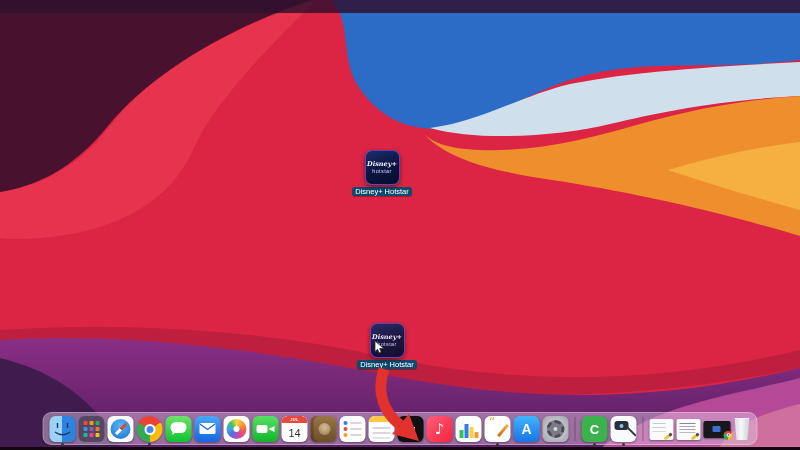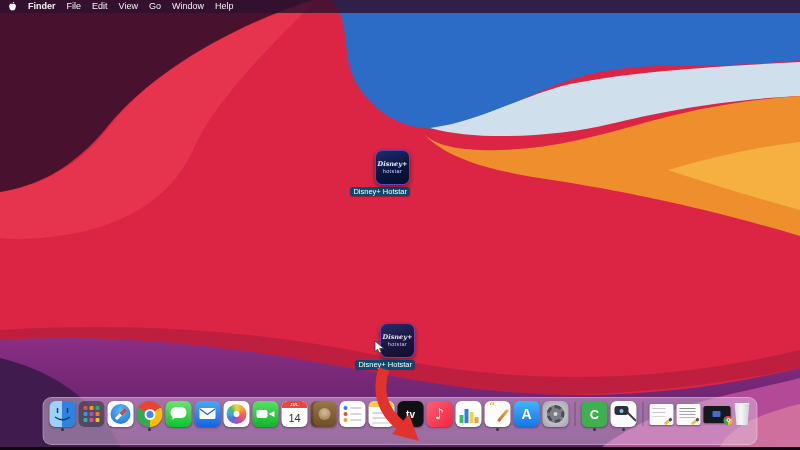--- a/index.html
+++ b/index.html
@@ -13,39 +13,39 @@
   .mb-left{display:flex;align-items:center;gap:11px;padding-left:8px;}
   .mb-right{display:flex;align-items:center;gap:9px;padding-right:8px;}
   .mb-item{line-height:13px;opacity:.95;cursor:default;}
   .mb-item.bold{font-weight:700;}
   .apple-svg{display:block;margin-top:-1px;}
   .rec-pill{width:5px;height:9px;border-radius:2px;background:#e0463c;box-shadow:0 0 1px #000;}
   .mb-ic{display:block;opacity:.95;}
   .clock{white-space:nowrap;letter-spacing:.1px;}
 
   
-  .desk-icon{position:absolute;width:56px;display:flex;flex-direction:column;align-items:flex-end;z-index:10;}
+  .desk-icon{position:absolute;width:56px;display:flex;flex-direction:column;align-items:center;z-index:10;}
   .di-1{left:354px;top:150px;}
   .di-2{left:359px;top:323px;}
   .dh-tile{width:33px;height:33px;border-radius:7px;position:relative;
     background:linear-gradient(160deg,#1d2c6b 0%,#0b1540 55%,#060c2b 100%);
     border:1px solid rgba(118,86,220,.75);box-shadow:0 2px 4px rgba(0,0,0,.45);
     display:flex;flex-direction:column;align-items:center;justify-content:center;}
   .di-2 .dh-tile{opacity:.93;}
   .dh1{font-family:"DejaVu Serif",serif;font-style:italic;font-weight:bold;font-size:6.5px;color:#f0f2ff;line-height:1;}
   .dh2{font-size:5.5px;color:#cdd6ff;letter-spacing:.4px;line-height:1;margin-top:1px;}
   .dh-label{margin-top:2px;font-size:7.5px;line-height:9px;color:#fff;background:#0c4a6e;
     border-radius:3px;padding:0 3px;white-space:nowrap;box-shadow:0 1px 1px rgba(0,0,0,.3);}
   .cursor-svg{position:absolute;left:15px;top:17px;z-index:12;}
 
   
   .arrow-svg{position:absolute;inset:0;z-index:25;pointer-events:none;}
 
   
-  .dock{position:absolute;left:50%;transform:translateX(-50%);bottom:5px;height:48px;z-index:20;
+  .dock{position:absolute;left:50%;transform:translateX(-50%);bottom:5px;height:33px;z-index:20;
     background:rgba(223,197,228,0.48);border:1px solid rgba(255,255,255,.28);border-radius:9px;
     display:flex;align-items:flex-start;gap:3px;padding:3px 6px 0 6px;box-sizing:border-box;}
   .dock-item{position:relative;flex:0 0 auto;display:flex;align-items:center;justify-content:center;height:26px;}
   .run{position:absolute;bottom:-4px;left:50%;transform:translateX(-50%);width:3px;height:3px;border-radius:50%;background:#39333f;}
   .dock-sep{width:1px;height:24px;margin:1px 3px 0;background:rgba(40,20,50,.35);}
   .ic{width:26px;height:26px;border-radius:6px;position:relative;box-shadow:0 1px 2px rgba(0,0,0,.35);overflow:hidden;}
 
   .ic-finder{background:linear-gradient(90deg,#9bd2f6 0 49%,#2e82e0 49% 100%);}
   .ic-launchpad{background:rgba(42,42,58,.55);box-shadow:none;}
   .lp-dots{position:absolute;left:5px;top:5px;width:4px;height:4px;border-radius:1px;background:#e74c3c;
@@ -152,35 +152,20 @@
     <path d="M800,96 C740,100 690,110 640,124 C590,138 540,152 480,150 C448,149 432,142 424,134 C450,162 500,172 552,180 C624,191 706,208 800,236 Z" fill="#ee8e2d"></path>
     <path d="M800,142 C750,148 708,158 668,170 C710,184 756,198 800,210 Z" fill="#f5b03f"></path>
     <path d="M0,330 C130,322 260,330 380,356 C510,384 650,386 800,350 L800,368 C640,402 480,402 330,380 C190,360 80,352 0,352 Z" fill="#b81e3e" opacity="0.85"></path>
     <path d="M0,340 C120,332 252,348 382,374 C522,402 652,404 800,368 L800,450 L0,450 Z" fill="url(#pg)"></path>
     <path d="M800,378 C720,398 658,404 598,450 L800,450 Z" fill="#b44a97"></path>
     <path d="M800,404 C758,414 728,428 718,450 L800,450 Z" fill="#cf6f9e"></path>
     <path d="M0,358 C42,368 92,392 122,450 L0,450 Z" fill="#3f1b4e"></path>
   </svg>
 
   <div class="menubar">
-    <div class="mb-left">
-      <span>
-        <svg class="apple-svg" width="9" height="11" viewBox="0 0 14 16">
-          <path d="M7 4.4 C5 2.8 2.4 3.8 1.9 6.3 C1.4 9.4 3 13.4 5 14 C6 14.3 6.5 13.7 7 13.7 C7.5 13.7 8 14.3 9 14 C11 13.4 12.6 9.4 12.1 6.3 C11.6 3.8 9 2.8 7 4.4 Z" fill="#fff"></path>
-          <path d="M7.3 3.4 C7.3 2.1 8.3 1 9.6 0.8 C9.7 2.1 8.6 3.4 7.3 3.4 Z" fill="#fff"></path>
-        </svg>
-      </span>
-      <span class="mb-item bold">Finder</span>
-      <span class="mb-item">File</span>
-      <span class="mb-item">Edit</span>
-      <span class="mb-item">View</span>
-      <span class="mb-item">Go</span>
-      <span class="mb-item">Window</span>
-      <span class="mb-item">Help</span>
-    </div>
   </div>
 
   <div class="desk-icon di-1">
     <div class="dh-tile">
       <span class="dh1">Disney+</span>
       <span class="dh2">hotstar</span>
     </div>
     <span class="dh-label">Disney+ Hotstar</span>
   </div>
 

